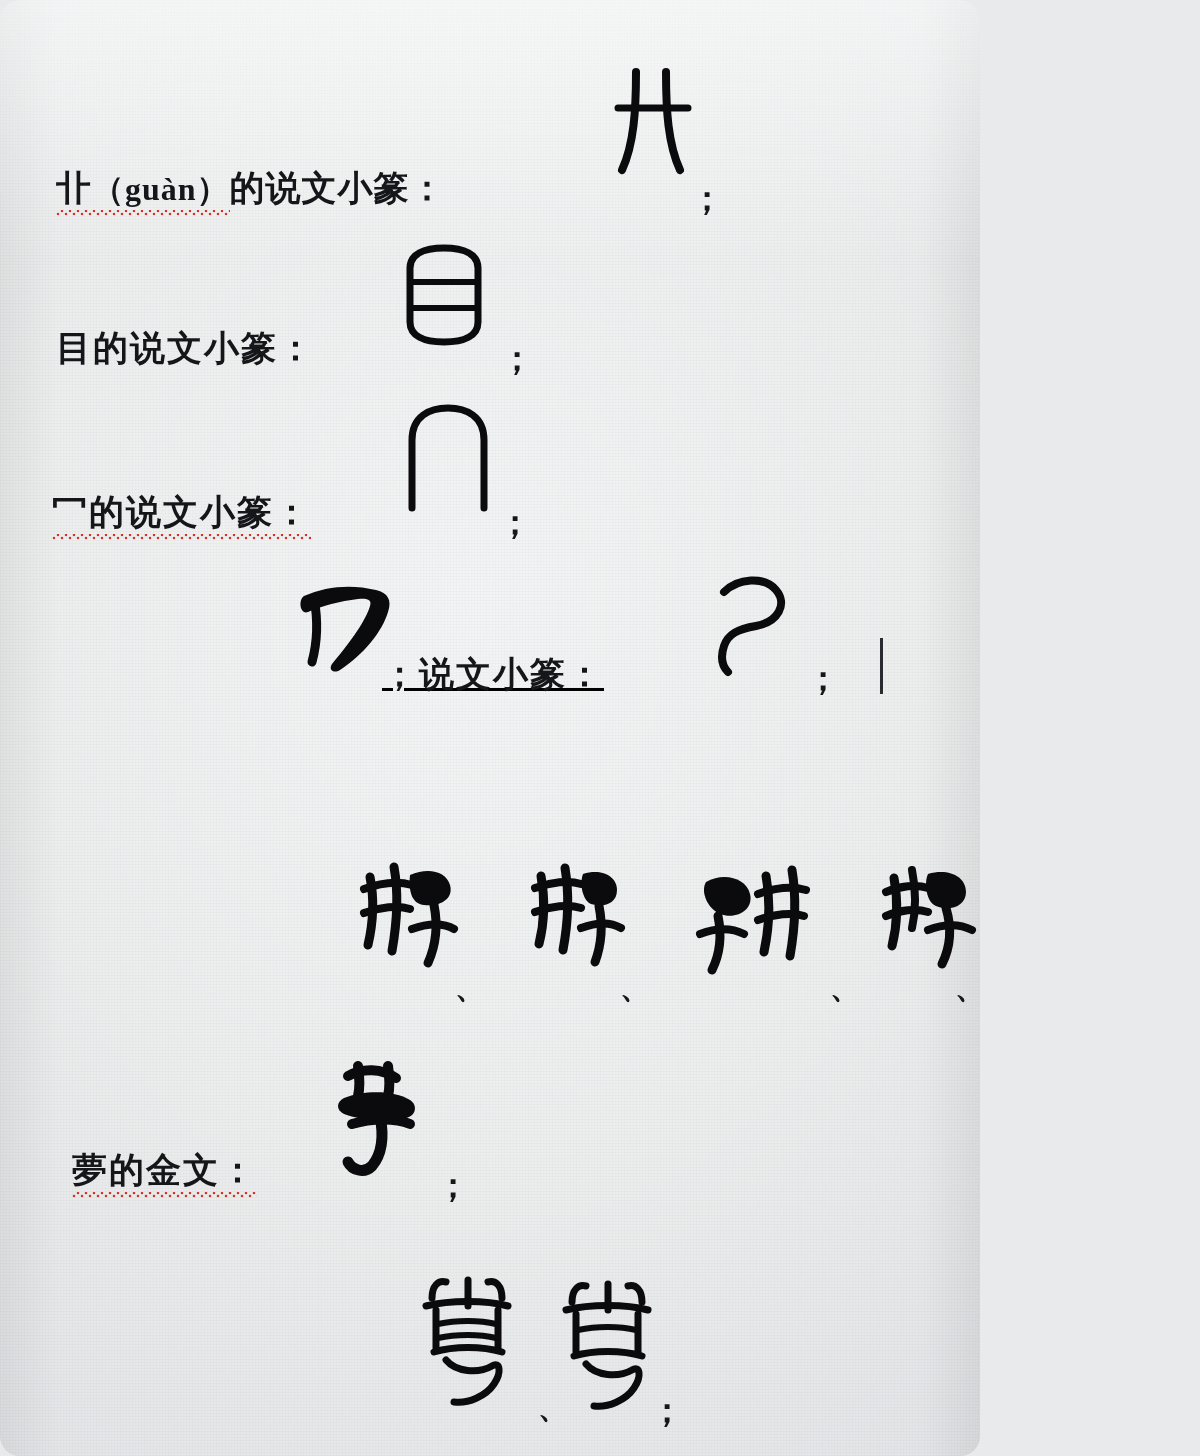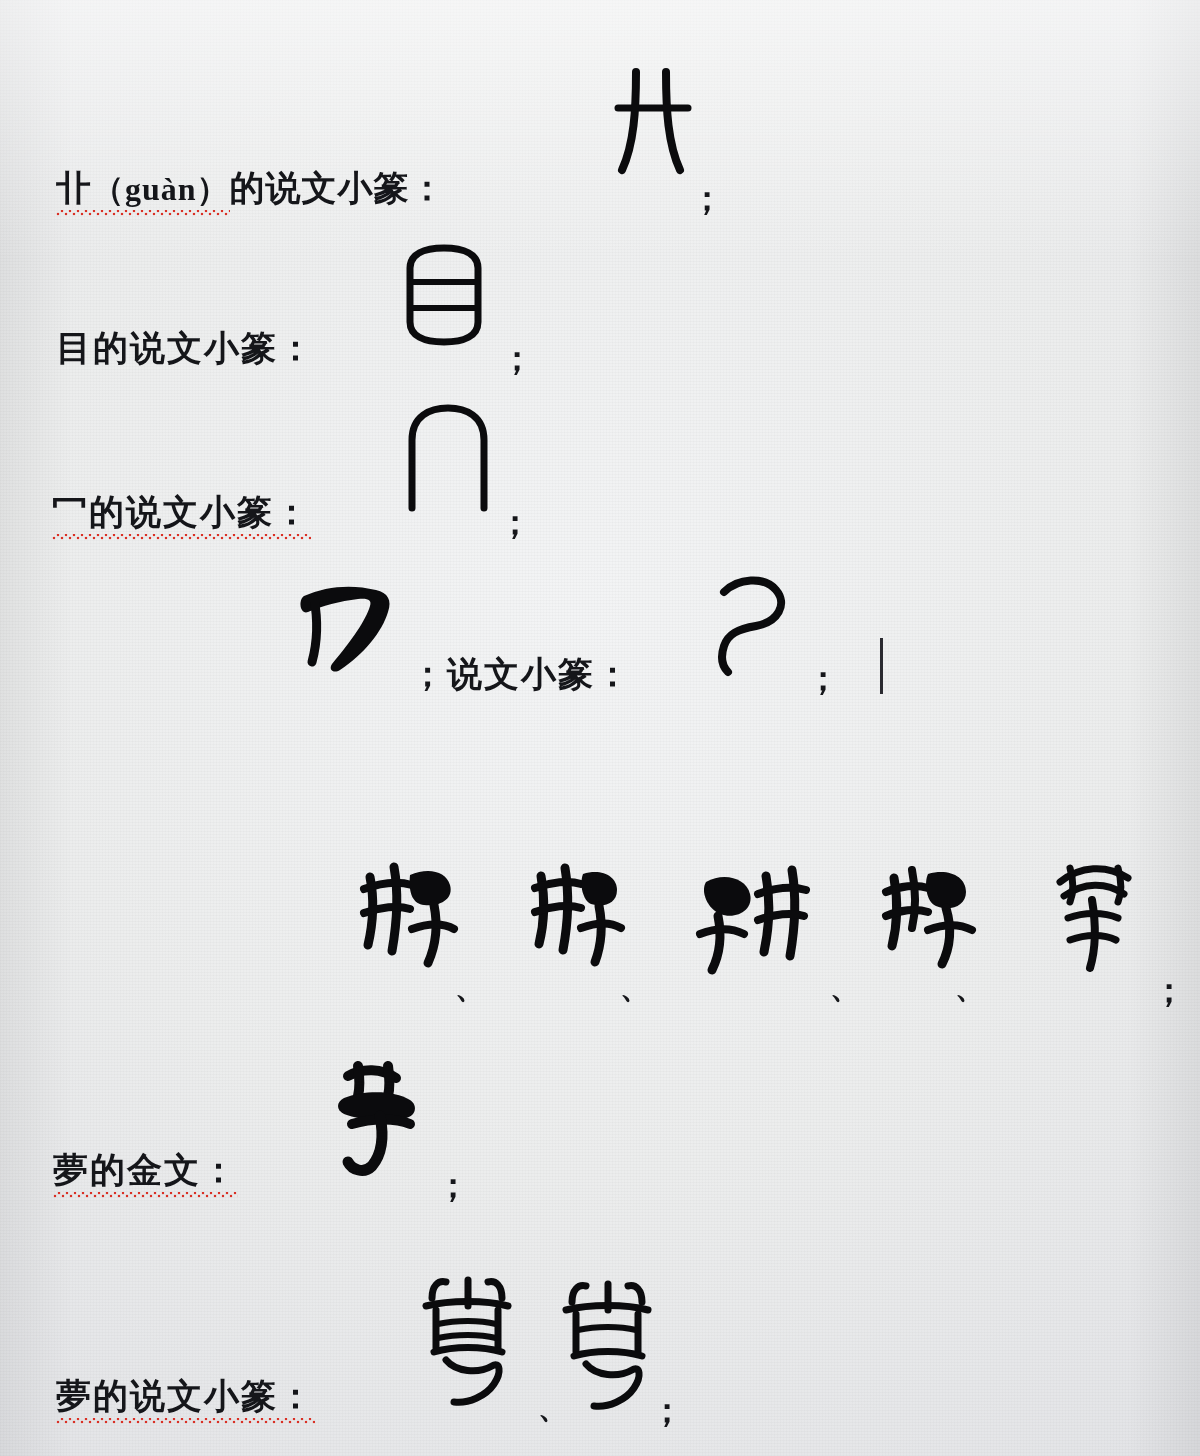--- a/index.html
+++ b/index.html
@@ -5,29 +5,30 @@
   html, body {
     margin: 0;
     padding: 0;
     background: #e9eaec;
   }
   body {
     font-family: "Liberation Serif", "DejaVu Serif", serif;
   }
   #page {
     position: relative;
-    width: 1200px;
+    width: 980px;
     height: 1456px;
     overflow: hidden;
     background:
       linear-gradient(180deg, rgba(255,255,255,0.55) 0%, rgba(232,233,236,0.0) 18%),
       linear-gradient(90deg, rgba(0,0,0,0.05) 0%, rgba(0,0,0,0.0) 6%, rgba(0,0,0,0.0) 94%, rgba(0,0,0,0.06) 100%),
       repeating-linear-gradient(0deg, rgba(0,0,0,0.018) 0px, rgba(0,0,0,0.018) 1px, rgba(255,255,255,0) 1px, rgba(255,255,255,0) 3px),
       repeating-linear-gradient(90deg, rgba(0,0,0,0.015) 0px, rgba(0,0,0,0.015) 1px, rgba(255,255,255,0) 1px, rgba(255,255,255,0) 3px),
       radial-gradient(ellipse 85% 70% at 48% 42%, #f3f4f5 0%, #eceded 55%, #e3e4e7 100%);
+    border-radius: 20px;
   }
   .doc-line {
     position: absolute;
     display: flex;
     align-items: flex-end;
     white-space: nowrap;
   }
   .label {
     font-size: 35px;
     font-weight: 700;
@@ -144,21 +145,21 @@
   <div class="doc-line" style="left:498px; top:500px;">
     <span class="semi">；</span>
   </div>
 
   <div class="glyph" style="left:398px; top:400px;">
     <svg width="100" height="112" viewBox="0 0 100 112" aria-hidden="true">
       <path class="st" stroke-width="7" d="M14 108 L14 40 C14 16, 32 8, 50 8 C68 8, 86 16, 86 40 L86 108"></path>
     </svg>
   </div>
 
-  <div class="doc-line" style="left:410px; top:656px;">
+  <div class="doc-line" style="left:382px; top:656px;text-decoration:underline;">
     <span class="label">；说文小篆：</span>
   </div>
   <div class="doc-line" style="left:806px; top:656px;">
     <span class="semi">；</span>
   </div>
 
   <div class="glyph" style="left:292px; top:578px;">
     <svg width="110" height="100" viewBox="0 0 110 100" aria-hidden="true">
       <path d="M12 18 C34 8, 60 6, 84 12 C96 15, 100 22, 96 34 C90 54, 72 76, 48 92 C42 96, 36 92, 40 86 C60 62, 74 42, 78 28 C80 22, 76 20, 66 21 C48 23, 30 28, 16 34 C8 37, 6 22, 12 18 Z" fill="#0b0b0d"></path>
       <path class="st" stroke-width="9" d="M22 20 C26 42, 26 62, 20 84"></path>
@@ -242,41 +243,38 @@
       <path class="st" stroke-width="7" d="M20 34 C40 18, 66 16, 88 30"></path>
       <path class="st" stroke-width="7" d="M24 48 C44 34, 66 34, 84 46"></path>
       <path class="st" stroke-width="8" d="M52 52 C56 76, 56 100, 50 120"></path>
       <path class="st" stroke-width="7" d="M28 70 C44 64, 64 64, 78 70"></path>
       <path class="st" stroke-width="7" d="M30 92 C46 86, 64 86, 76 92"></path>
       <path class="st" stroke-width="7" d="M30 20 C34 34, 34 44, 30 54"></path>
       <path class="st" stroke-width="7" d="M78 20 C82 34, 82 44, 78 54"></path>
     </svg>
   </div>
 
-  <div class="doc-line" style="left:53px; top:1152px;justify-content:flex-end;">
+  <div class="doc-line" style="left:72px; top:1152px;justify-content:flex-end;">
     <span class="label"><span class="sp">夢的金文：</span></span>
   </div>
   <div class="doc-line" style="left:436px; top:1163px;">
     <span class="semi">；</span>
   </div>
 
   <div class="glyph" style="left:318px; top:1058px;">
     <svg width="120" height="116" viewBox="0 0 120 116" aria-hidden="true">
       <path class="st" stroke-width="10" d="M30 18 C44 10, 64 10, 78 20"></path>
       <path class="st" stroke-width="10" d="M40 8 C42 22, 42 30, 40 38"></path>
       <path class="st" stroke-width="10" d="M70 8 C72 22, 72 30, 70 38"></path>
       <path d="M26 40 C46 32, 76 32, 92 42 C100 47, 98 58, 88 60 C66 64, 40 62, 26 56 C18 52, 18 44, 26 40 Z" fill="#0b0b0d"></path>
       <path class="st" stroke-width="10" d="M34 66 C54 60, 78 60, 92 66"></path>
       <path class="st" stroke-width="11" d="M62 58 C66 78, 64 96, 54 108 C46 116, 34 112, 30 104"></path>
     </svg>
   </div>
 
-  <div class="doc-line" style="left:56px; top:1378px;">
-    <span class="label"><span class="sp">夢的说文小篆：</span></span>
-  </div>
   <div class="doc-line" style="left:538px; top:1388px;">
     <span class="sep">、</span>
   </div>
   <div class="doc-line" style="left:650px; top:1388px;">
     <span class="semi">；</span>
   </div>
 
   <div class="glyph" style="left:412px; top:1272px;">
     <svg width="112" height="140" viewBox="0 0 112 140" aria-hidden="true">
       <path class="st" stroke-width="7" d="M20 26 C20 14, 26 8, 34 10"></path>

